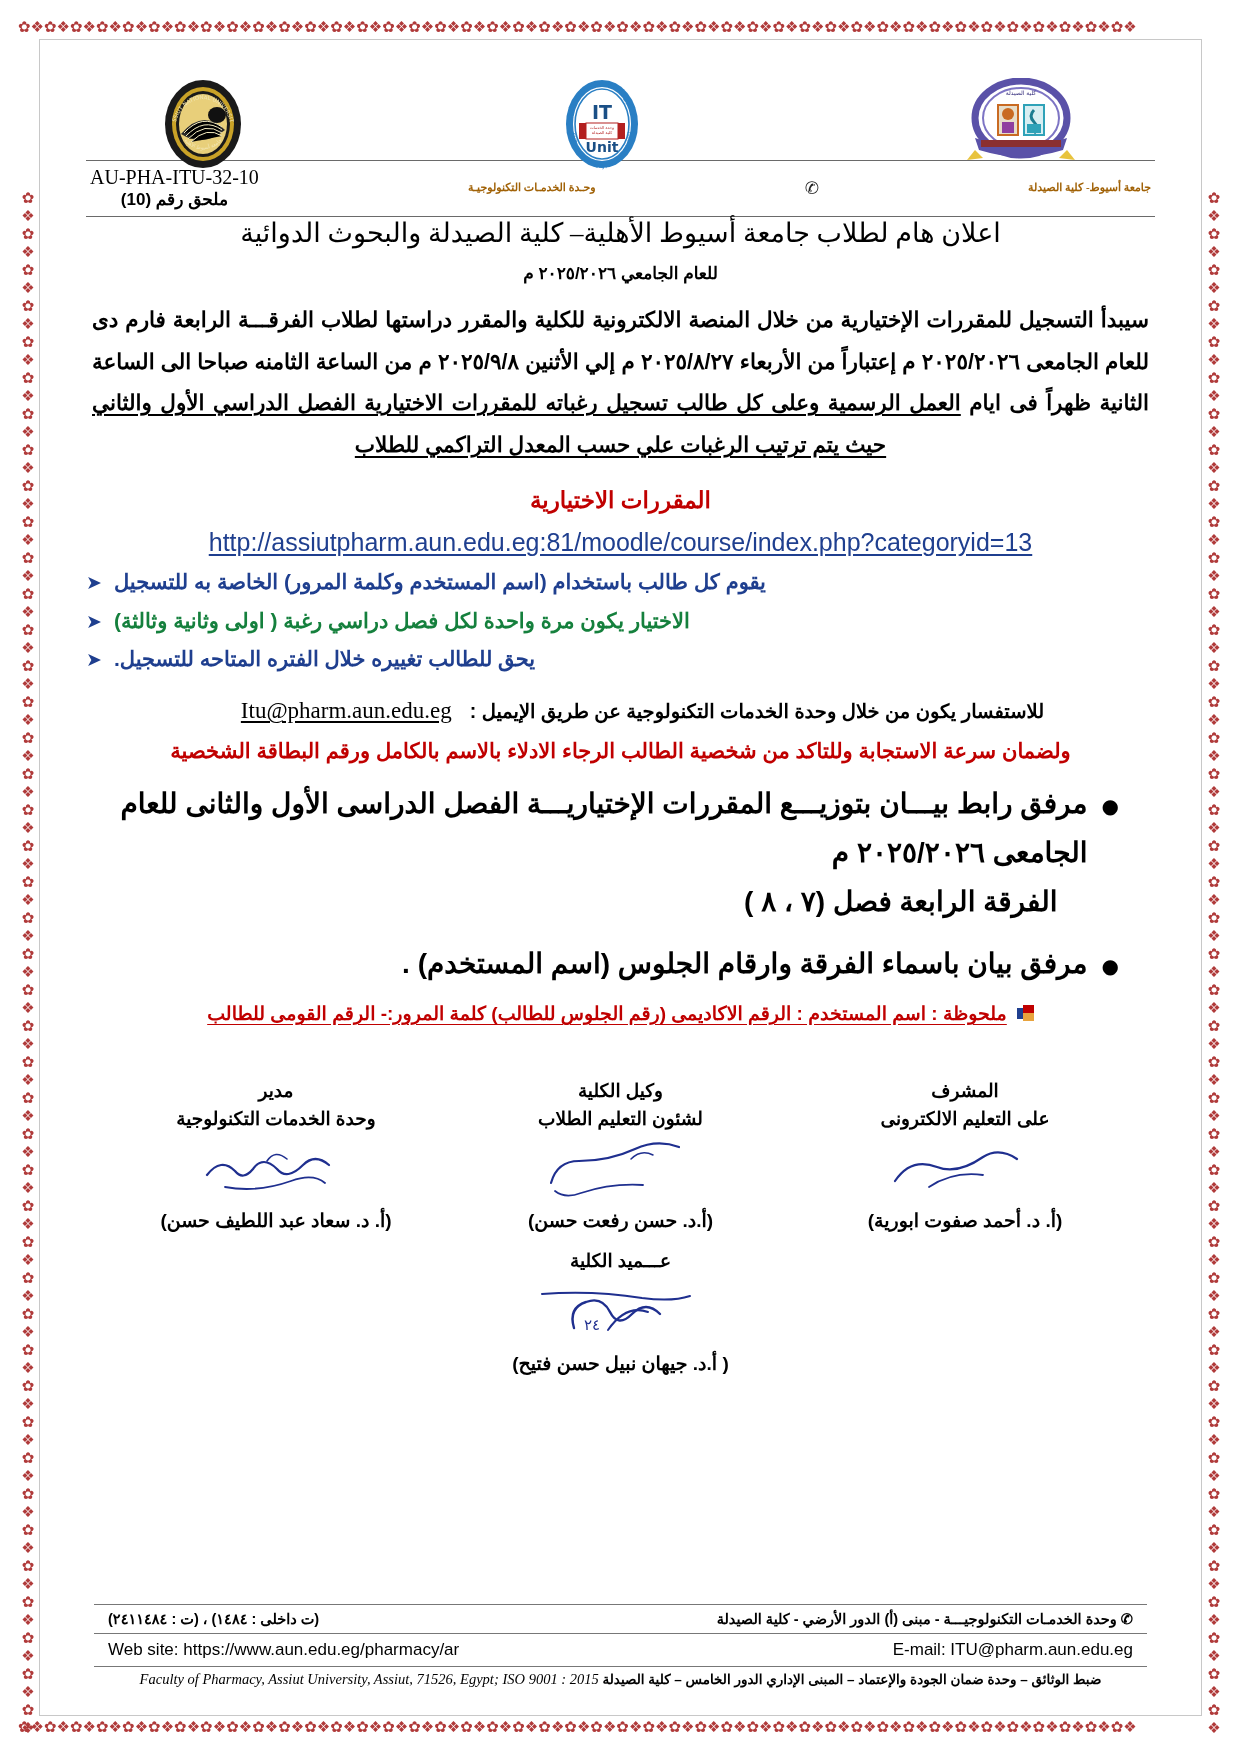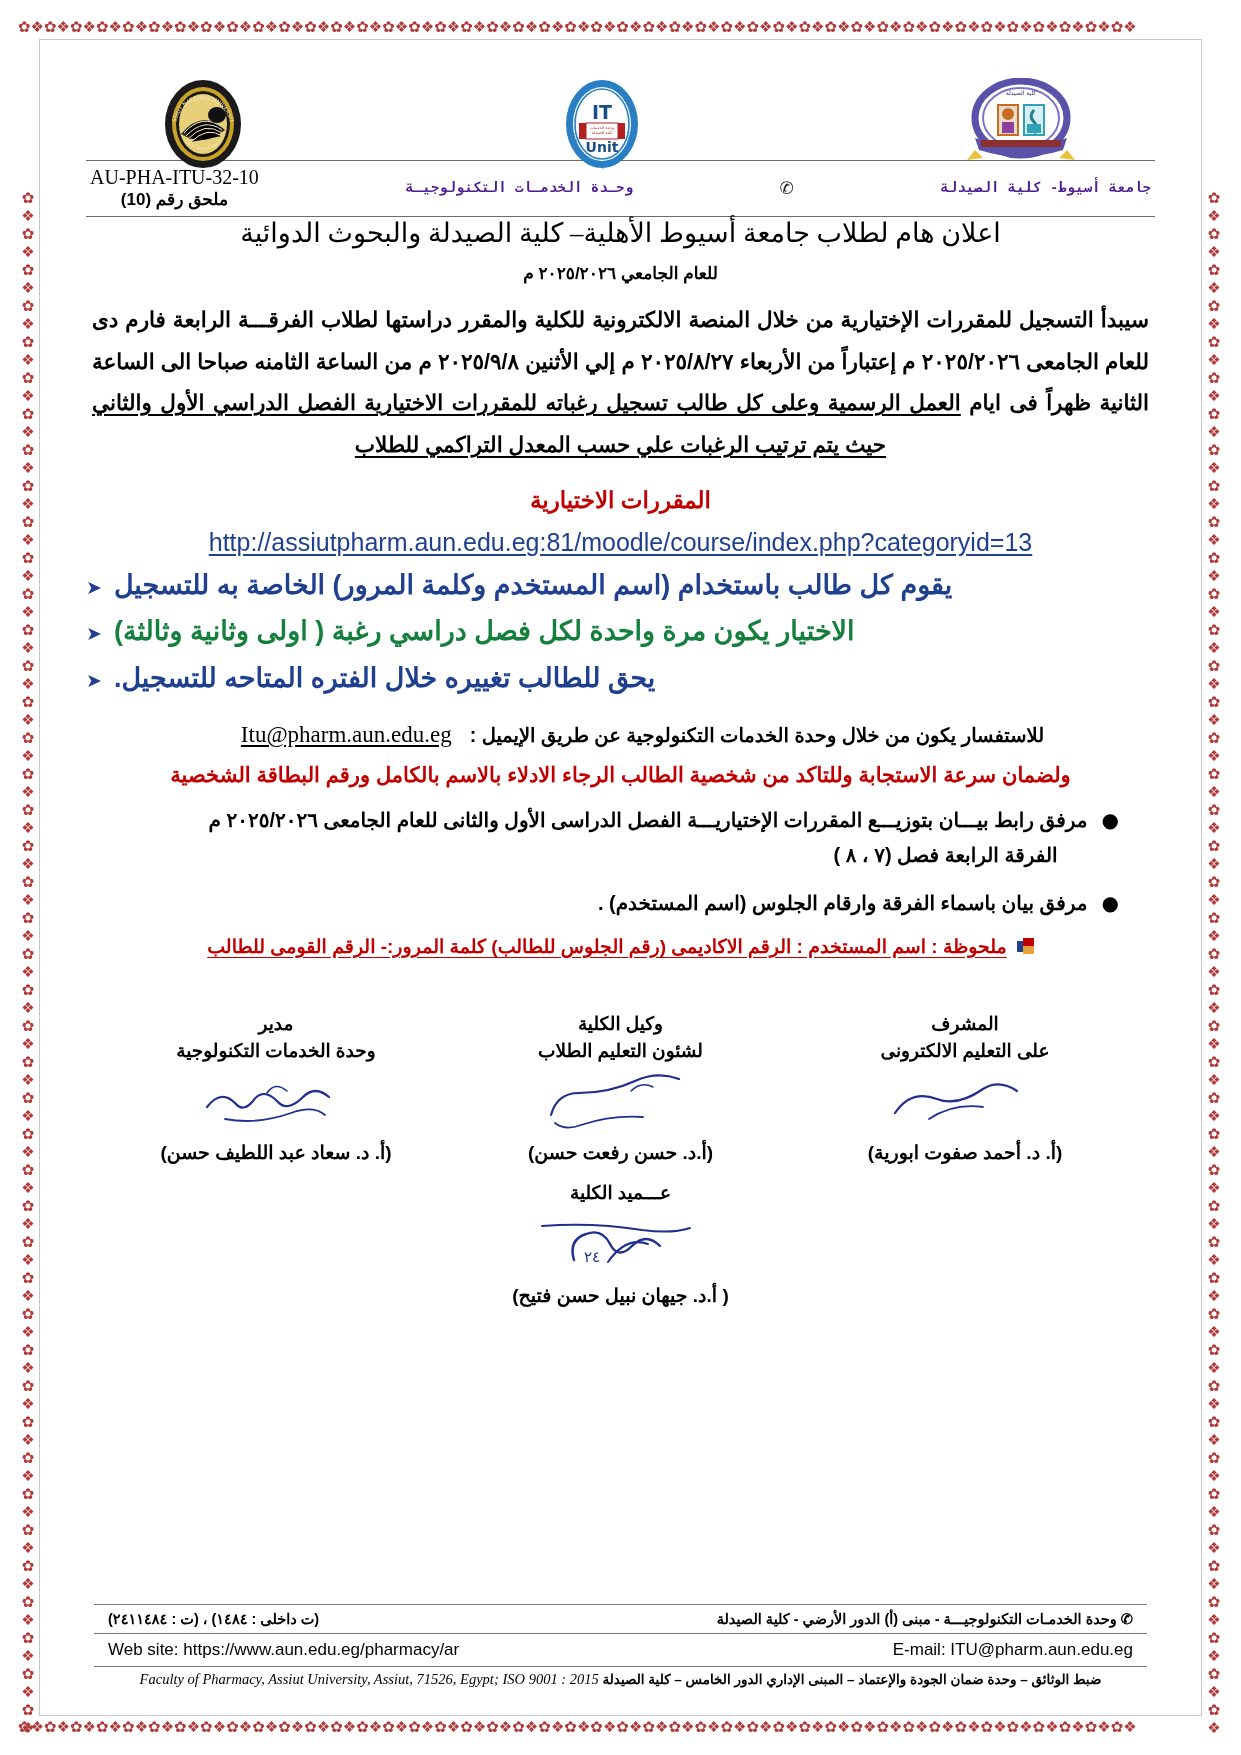--- a/index.html
+++ b/index.html
@@ -86,24 +86,24 @@
   
   .head-meta {
     display: flex;
     align-items: center;
     justify-content: space-between;
     direction: rtl;
     padding: 5px 4px 0 4px;
     box-sizing: border-box;
   }
   .head-meta .cell {
-    font-family: Liberation Mono, monospace;
-    font-weight: bold;
-    font-size: 14px;
-    color: #4c1d95;
+    font-family: Liberation Serif, serif;
+    font-weight: bold;
+    font-size: 11px;
+    color: #a16207;
     white-space: nowrap;
   }
   .head-meta .cell.unit { letter-spacing: 0.5px; }
   .head-meta .cell.phone-glyph {
     font-family: "DejaVu Sans", sans-serif;
     font-weight: normal;
     font-size: 17px;
     color: #222;
   }
   .head-meta .code-box {
@@ -191,21 +191,21 @@
   .arrow-item {
     display: flex;
     align-items: baseline;
     justify-content: flex-end;
     gap: 12px;
     margin-top: 11px;
   }
   .arrow-item .txt {
     font-family: "Liberation Sans", sans-serif;
     font-weight: bold;
-    font-size: 27px;
+    font-size: 21px;
     line-height: 1.3;
   }
   .arrow-item .glyph {
     font-family: "DejaVu Sans", sans-serif;
     font-size: 19px;
     line-height: 1;
     order: 2;
   }
 
   
@@ -254,21 +254,21 @@
     margin-top: 13px;
   }
   .dot-item .dot {
     font-family: "DejaVu Sans", sans-serif;
     font-size: 20px;
     line-height: 1;
   }
   .dot-item .body {
     font-family: "Liberation Sans", sans-serif;
     font-weight: bold;
-    font-size: 20px;
+    font-size: 28px;
     line-height: 1.75;
     flex: 1;
   }
   .dot-item .body .ln2 { display: block; padding-right: 30px; }
 
   
   .note-row {
     margin-top: 14px;
     direction: rtl;
     display: flex;

